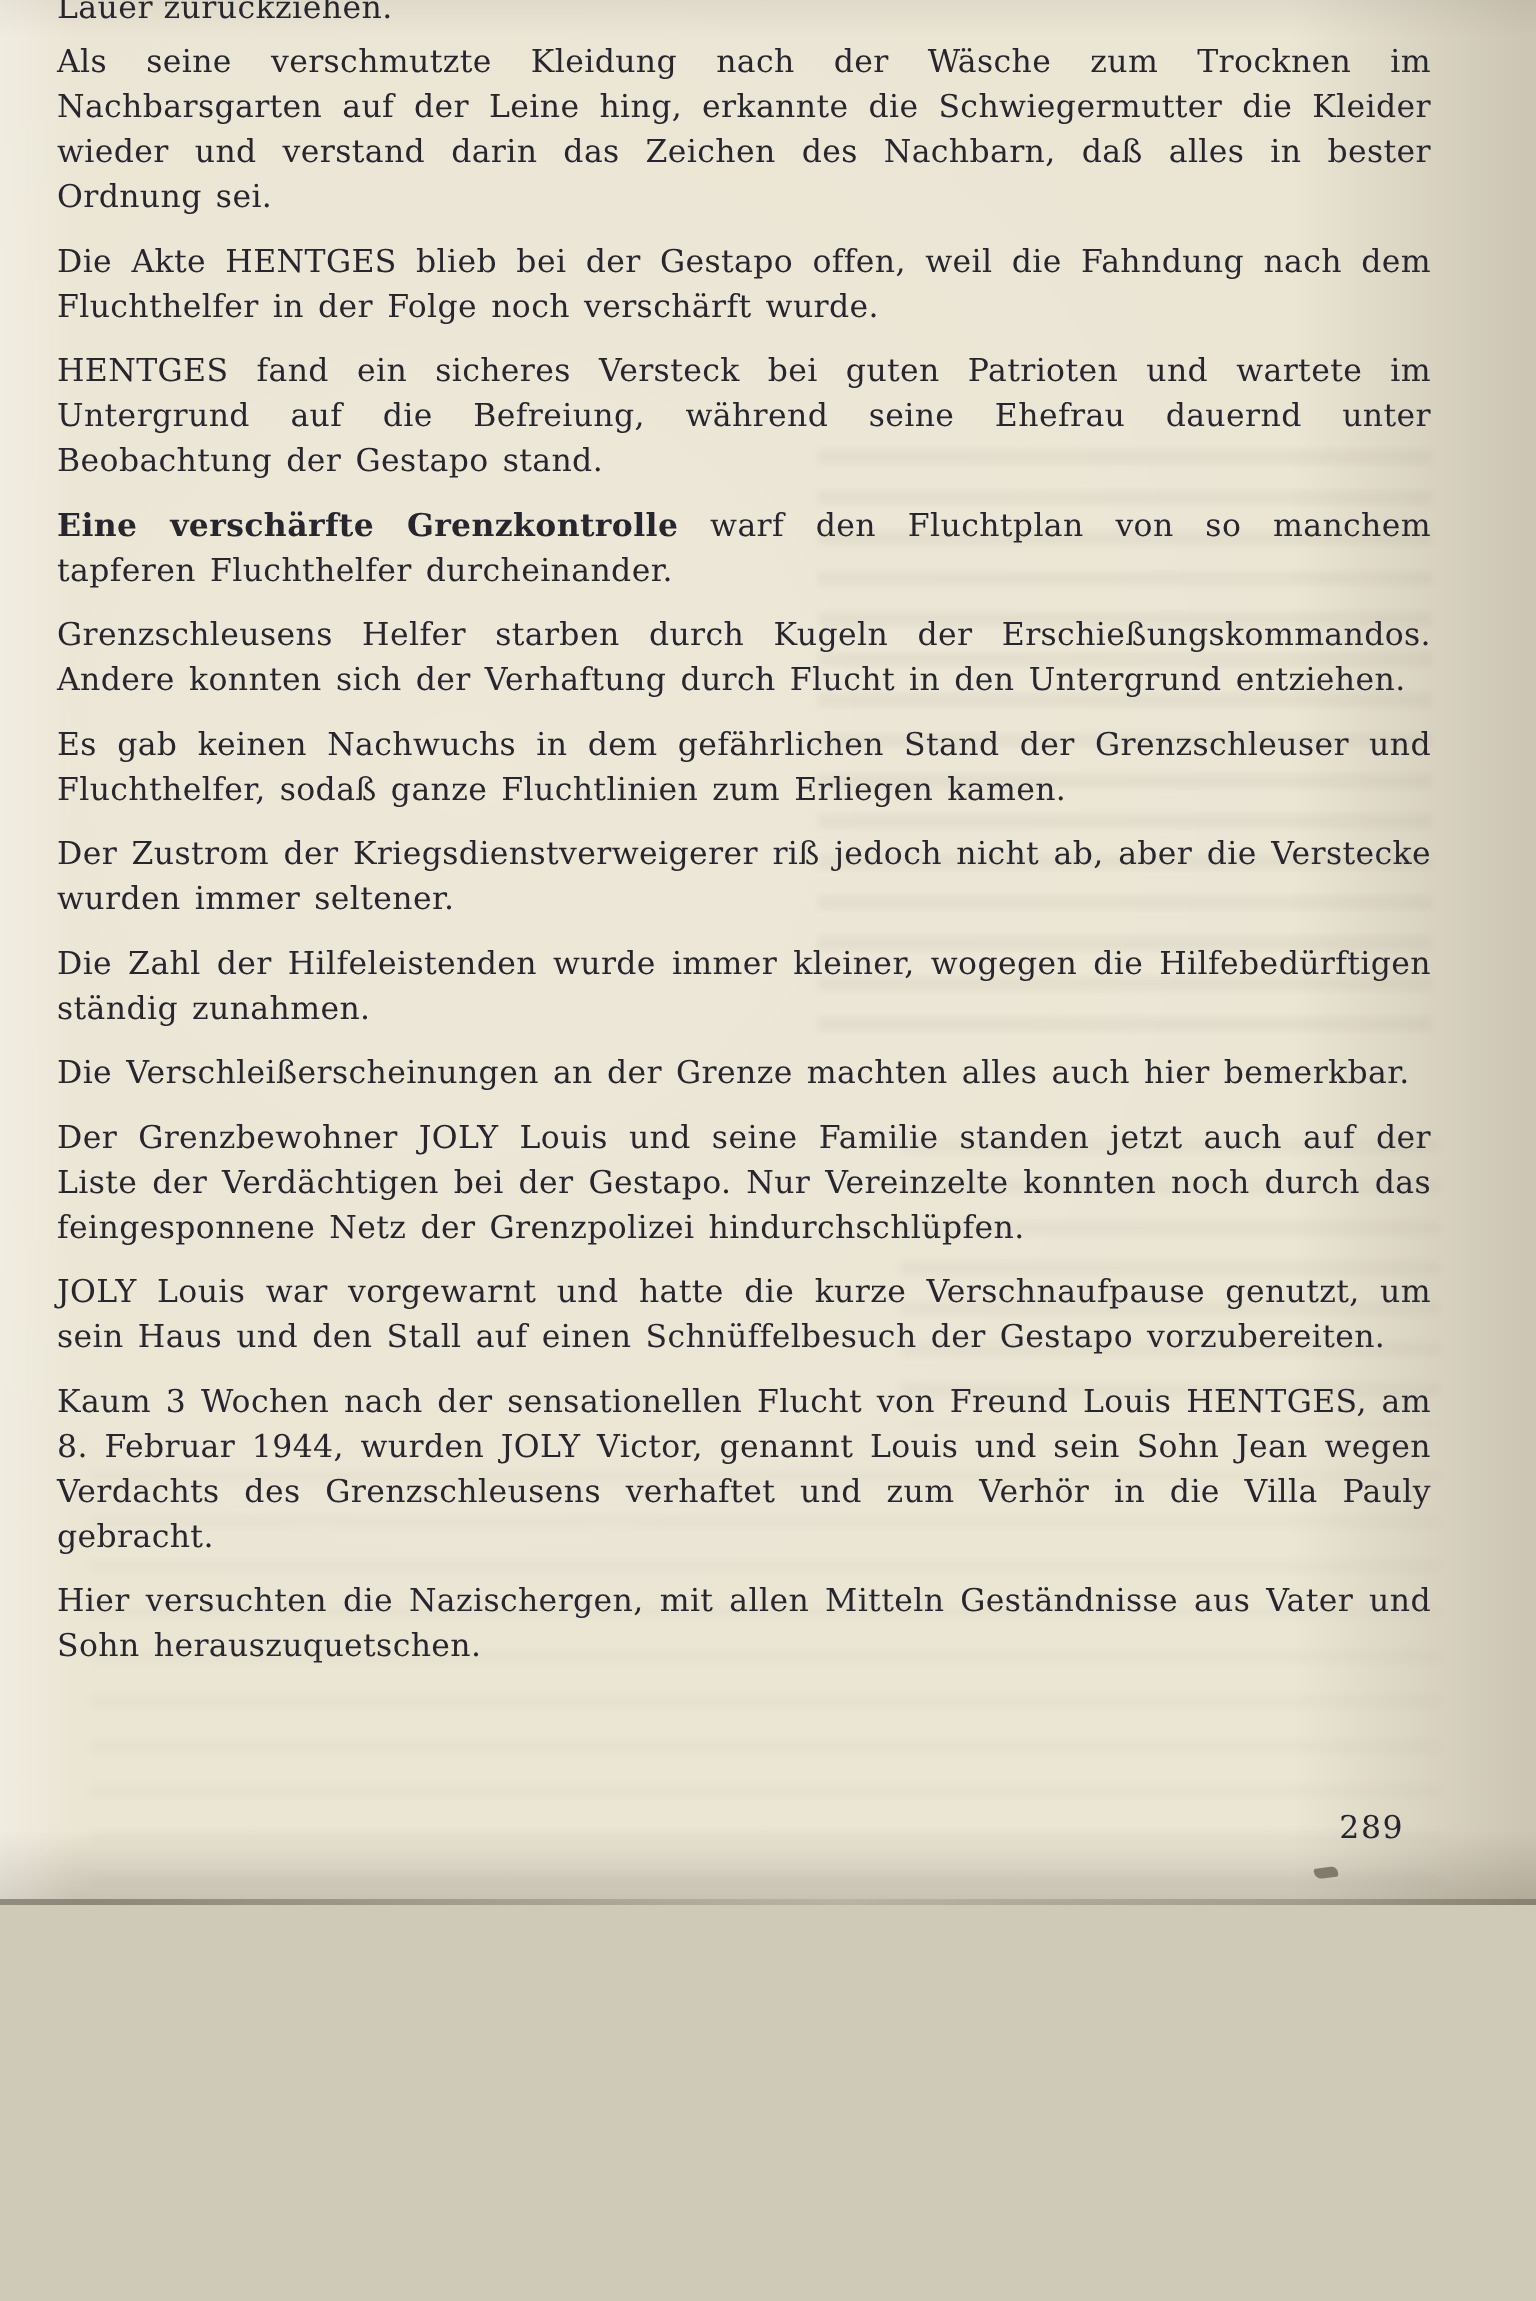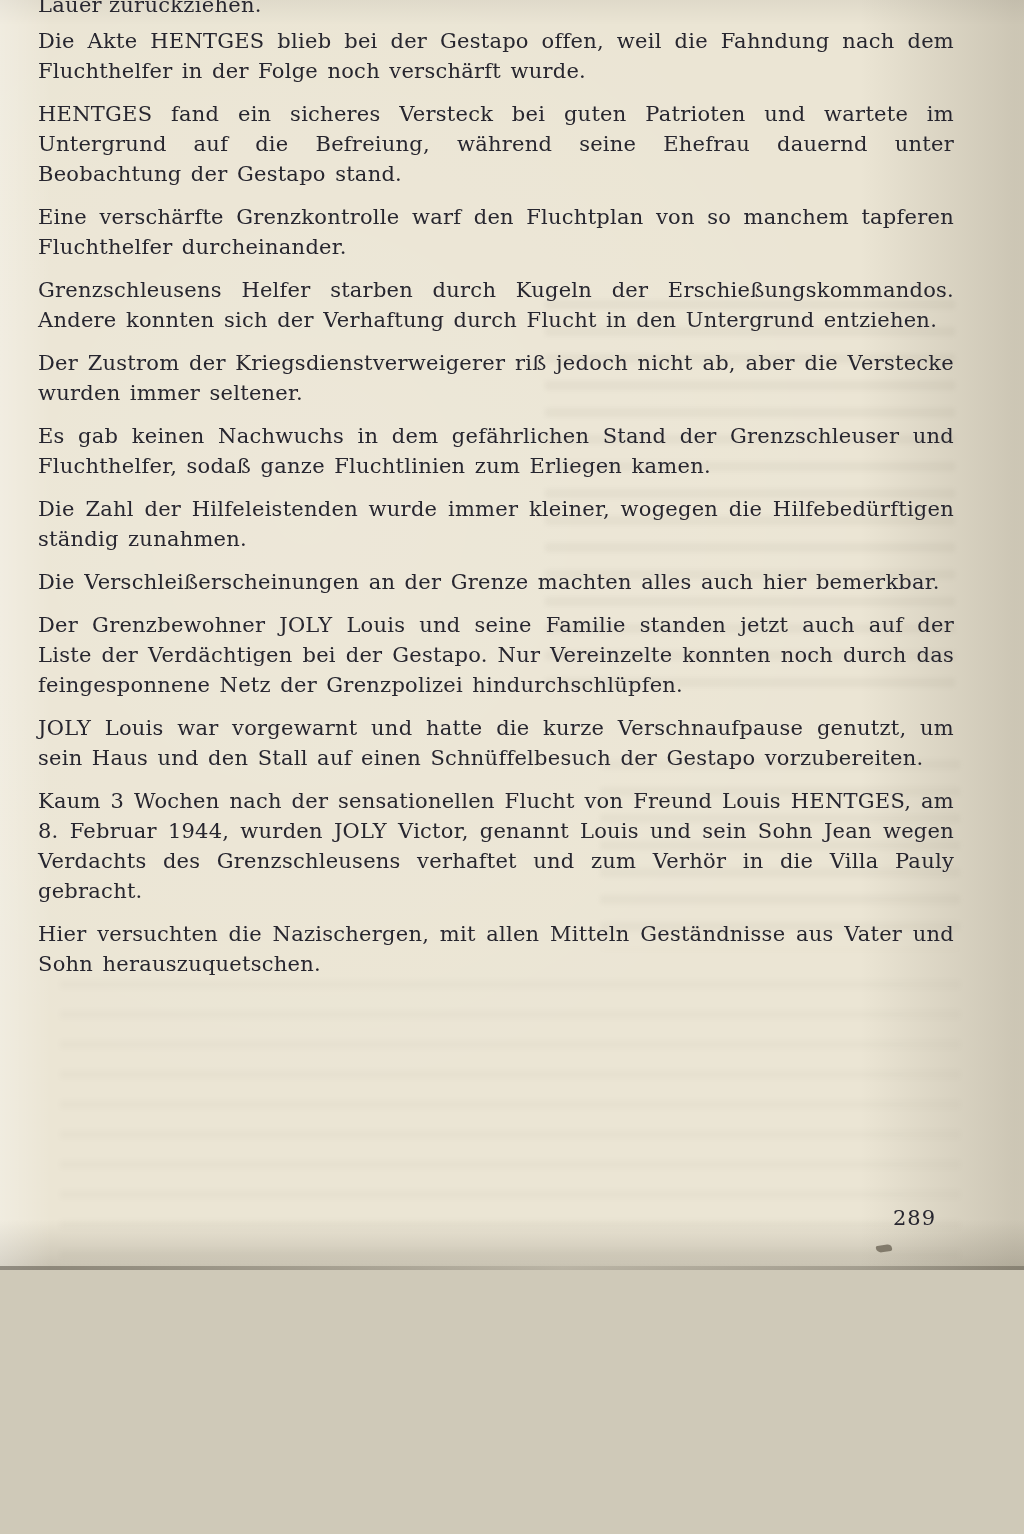--- a/index.html
+++ b/index.html
@@ -33,21 +33,21 @@
     position: absolute; top: 26px; left: 38px; right: 70px;
   }
   p.para {
     margin: 0 0 13px 0;
     font-size: 21px;
     line-height: 30px;
     text-align: justify;
     word-spacing: 2.5px;
     letter-spacing: 0.25px;
   }
-  .lead-bold { font-weight: normal; }
+  .lead-bold { font-weight: bold; }
   .page-number {
     position: absolute; right: 88px; bottom: 40px;
     font-size: 21px; letter-spacing: 1px; margin-top: 24px;
   }
   
   .bleed {
     position: absolute;
     filter: blur(2.5px);
     opacity: 0.32;
     pointer-events: none;
@@ -88,26 +88,27 @@
 
   <div class="bleed bleed-1"></div>
   <div class="bleed bleed-2"></div>
   <div class="bleed bleed-3"></div>
 
   <div class="top-clip">
     <p>Lauer zurückziehen.</p>
   </div>
 
   <div class="text-col">
+    <p class="para">Als seine verschmutzte Kleidung nach der Wäsche zum Trocknen im Nachbarsgarten auf der Leine hing, erkannte die Schwiegermutter die Kleider wieder und verstand darin das Zeichen des Nachbarn, daß alles in bester Ordnung sei.</p>
     <p class="para">Die Akte HENTGES blieb bei der Gestapo offen, weil die Fahndung nach dem Fluchthelfer in der Folge noch verschärft wurde.</p>
     <p class="para">HENTGES fand ein sicheres Versteck bei guten Patrioten und wartete im Untergrund auf die Befreiung, während seine Ehefrau dauernd unter Beobachtung der Gestapo stand.</p>
     <p class="para"><span class="lead-bold">Eine verschärfte Grenzkontrolle</span><span> warf den Fluchtplan von so manchem tapferen Fluchthelfer durcheinander.</span></p>
     <p class="para">Grenzschleusens Helfer starben durch Kugeln der Erschießungskommandos. Andere konnten sich der Verhaftung durch Flucht in den Untergrund entziehen.</p>
+    <p class="para">Es gab keinen Nachwuchs in dem gefährlichen Stand der Grenzschleuser und Fluchthelfer, sodaß ganze Fluchtlinien zum Erliegen kamen.</p>
     <p class="para">Der Zustrom der Kriegsdienstverweigerer riß jedoch nicht ab, aber die Verstecke wurden immer seltener.</p>
-    <p class="para">Es gab keinen Nachwuchs in dem gefährlichen Stand der Grenzschleuser und Fluchthelfer, sodaß ganze Fluchtlinien zum Erliegen kamen.</p>
     <p class="para">Die Zahl der Hilfeleistenden wurde immer kleiner, wogegen die Hilfebedürftigen ständig zunahmen.</p>
     <p class="para">Die Verschleißerscheinungen an der Grenze machten alles auch hier bemerkbar.</p>
     <p class="para">Der Grenzbewohner JOLY Louis und seine Familie standen jetzt auch auf der Liste der Verdächtigen bei der Gestapo. Nur Vereinzelte konnten noch durch das feingesponnene Netz der Grenzpolizei hindurchschlüpfen.</p>
     <p class="para">JOLY Louis war vorgewarnt und hatte die kurze Verschnaufpause genutzt, um sein Haus und den Stall auf einen Schnüffelbesuch der Gestapo vorzubereiten.</p>
     <p class="para">Kaum 3 Wochen nach der sensationellen Flucht von Freund Louis HENTGES, am 8. Februar 1944, wurden JOLY Victor, genannt Louis und sein Sohn Jean wegen Verdachts des Grenzschleusens verhaftet und zum Verhör in die Villa Pauly gebracht.</p>
     <p class="para">Hier versuchten die Nazischergen, mit allen Mitteln Geständnisse aus Vater und Sohn herauszuquetschen.</p>
   </div>
 
   <div class="page-number">289</div>
 

